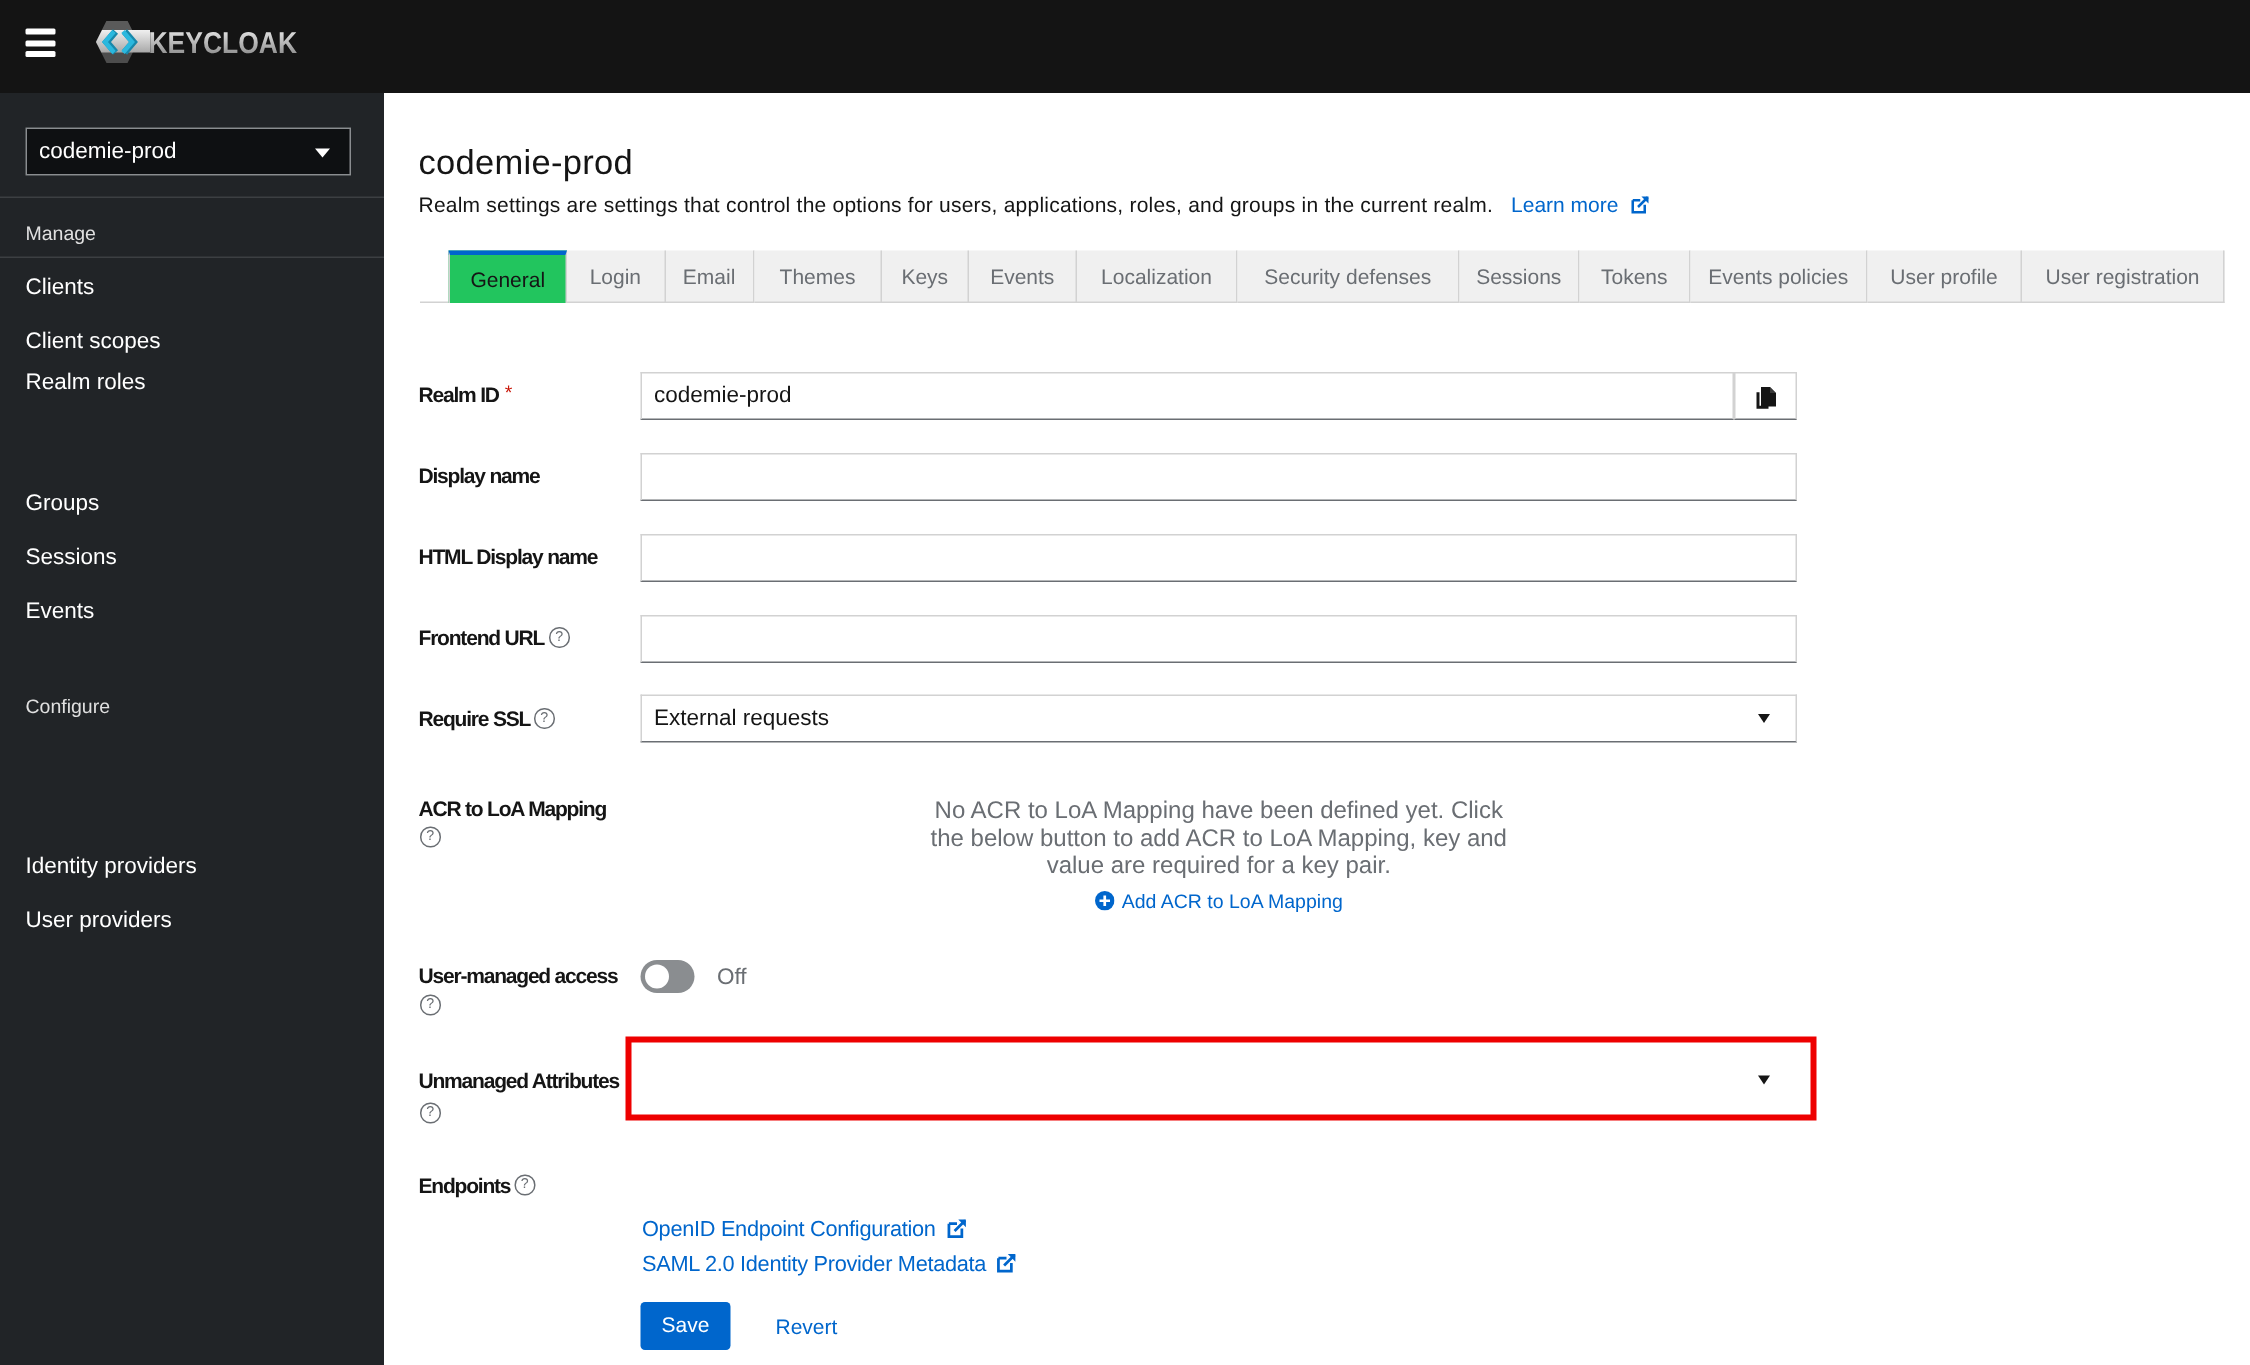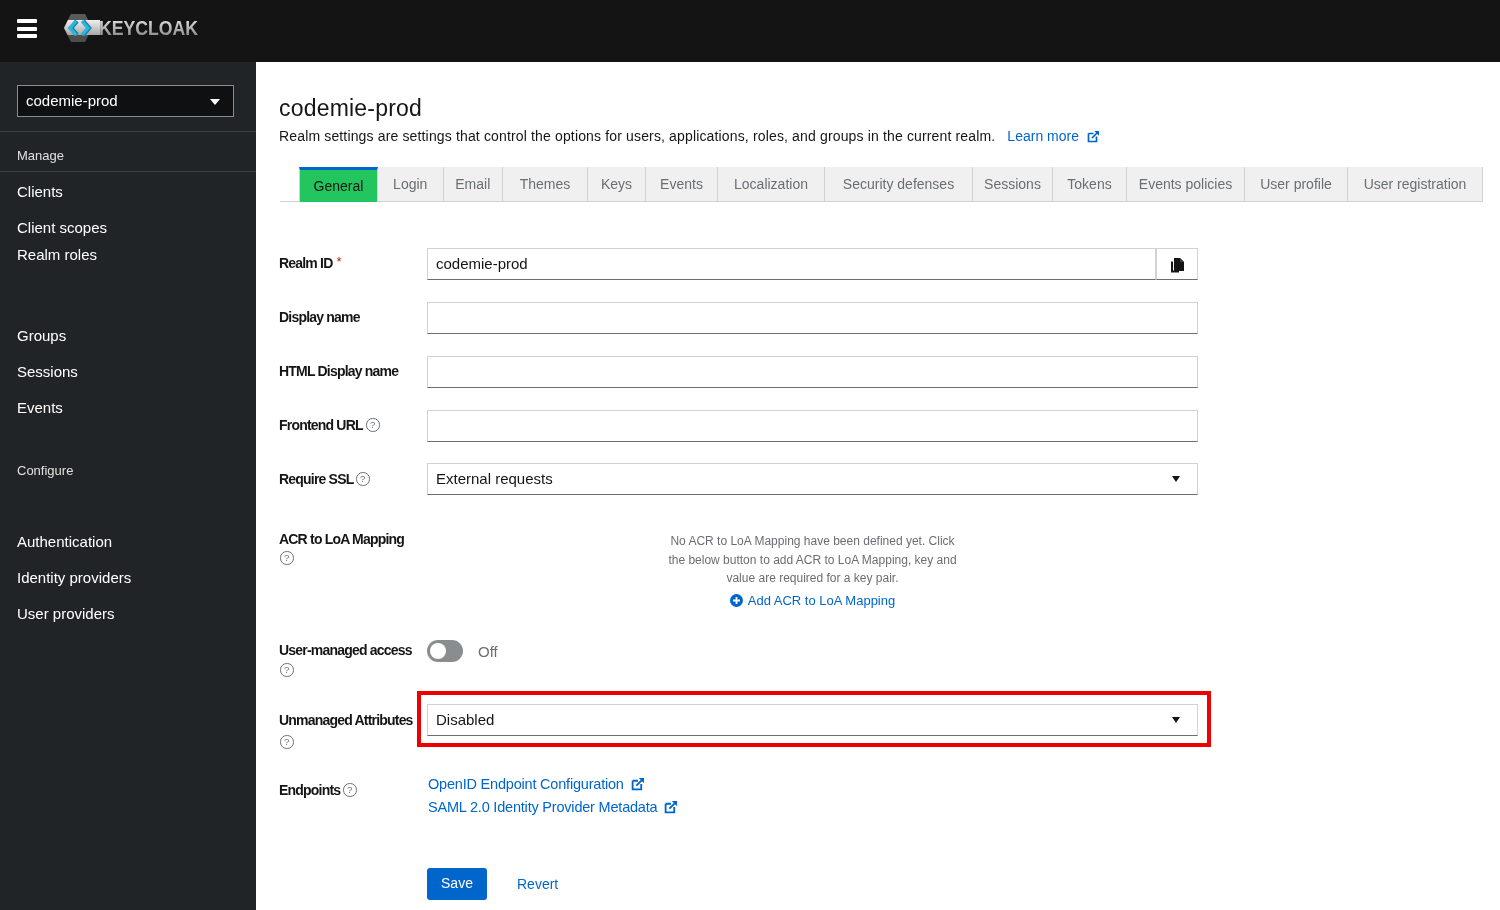--- a/index.html
+++ b/index.html
@@ -25,22 +25,22 @@
   #tabs { position:absolute; left:24px; top:105px; height:35px; display:flex; }
   .tab { height:35px; font-size:14px; color:#6a6e73; background:#f0f0f0; border-right:1px solid #d2d2d2; border-bottom:1px solid #d2d2d2; display:flex; align-items:center; justify-content:center; }
   .tab.active { background:#22c55e; color:#151515; border-top:3px solid #0066cc; border-bottom:none; border-left:1px solid #d2d2d2; }
   .tabspacer { width:19px; border-bottom:1px solid #d2d2d2; }
   
   .flabel { position:absolute; left:23px; font-size:14px; font-weight:700; letter-spacing:-0.8px; color:#151515; }
   .req { color:#c9190b; font-weight:400; font-size:13px; position:relative; top:-2px; margin-left:4px; }
   .finput { position:absolute; background:#fff; border:1px solid #d2d2d2; border-bottom:1px solid #6a6e73; height:32px; font-size:15px; line-height:30px; padding-left:8px; color:#151515; }
   .scaret { position:absolute; width:0; height:0; border-left:4.5px solid transparent; border-right:4.5px solid transparent; border-top:6px solid #151515; }
   .qicon { position:absolute; width:13.5px; height:13.5px; border:1.3px solid #6a6e73; border-radius:50%; color:#6a6e73; font-size:9.5px; line-height:11.5px; text-align:center; letter-spacing:0; font-weight:400; }
-  .bluelink { color:#0066cc; font-size:14.5px; letter-spacing:-0.2px; }
-  .graytxt { color:#6a6e73; font-size:12px; }
+  .bluelink { color:#0066cc; font-size:14.5px; letter-spacing:-0.2px;margin-top:36px; }
+  .graytxt { color:#6a6e73; font-size:16px; }
 </style>
 </head>
 <body>
 <div id="hdr">
   <div class="hbar" style="top:19px"></div>
   <div class="hbar" style="top:26.5px"></div>
   <div class="hbar" style="top:34px"></div>
   <svg class="abs" style="left:62px; top:11px" width="142" height="40" viewBox="0 0 142 40">
     <defs>
       <linearGradient id="kgray" x1="0" y1="0" x2="0" y2="1">
@@ -69,21 +69,20 @@
   <div class="sdiv" style="top:69px"></div>
   <div class="grouplbl" style="top:86px">Manage</div>
   <div class="sdiv" style="top:109px"></div>
   <div class="navitem" style="top:112px">Clients</div>
   <div class="navitem" style="top:148px">Client scopes</div>
   <div class="navitem" style="top:175px">Realm roles</div>
   <div class="navitem" style="top:256px">Groups</div>
   <div class="navitem" style="top:292px">Sessions</div>
   <div class="navitem" style="top:328px">Events</div>
   <div class="grouplbl" style="top:401px">Configure</div>
-  <div class="navitem" style="top:461.5px">Authentication</div>
   <div class="navitem" style="top:497.5px">Identity providers</div>
   <div class="navitem" style="top:533.5px">User providers</div>
 </div>
 
 <div id="main">
   <div id="title">codemie-prod</div>
   <div id="desc">Realm settings are settings that control the options for users, applications, roles, and groups in the current realm.<a href="#">Learn more</a>
     <svg style="vertical-align:-2px; margin-left:4px" width="13" height="13" viewBox="0 0 13 13">
         <path d="M1.5 3.5 h5 M1.5 3.5 v8 h8 v-5" fill="none" stroke="#0066cc" stroke-width="1.7"></path>
         <path d="M5 8 L11.5 1.5" stroke="#0066cc" stroke-width="1.7"></path>
@@ -146,21 +145,20 @@
   <div class="flabel" style="top:580px">User-managed access</div>
   <div class="qicon" style="left:24px; top:601px">?</div>
   <div style="position:absolute; left:171px; top:578px; width:36px; height:22px; border-radius:11px; background:#8a8d90">
     <div style="position:absolute; left:3px; top:3px; width:16px; height:16px; border-radius:50%; background:#fff"></div>
   </div>
   <div style="position:absolute; left:222px; top:581px; font-size:15px; color:#6a6e73">Off</div>
 
   <div class="flabel" style="top:650px">Unmanaged Attributes</div>
   <div class="qicon" style="left:24px; top:673px">?</div>
   <div style="position:absolute; left:160.5px; top:629px; width:794px; height:56px; border:4px solid #ee0000"></div>
-  <div class="finput" style="left:171px; top:642px; width:771px">Disabled</div>
   <div class="scaret" style="left:916px; top:655px"></div>
 
   <div class="flabel" style="top:720px">Endpoints</div>
   <div class="qicon" style="left:87px; top:721px">?</div>
   <div class="bluelink" style="position:absolute; left:172px; top:714px">OpenID Endpoint Configuration
     <svg style="vertical-align:-2px; margin-left:3px" width="14" height="14" viewBox="0 0 13 13">
         <path d="M1.5 3.5 h5 M1.5 3.5 v8 h8 v-5" fill="none" stroke="#0066cc" stroke-width="1.7"></path>
         <path d="M5 8 L11.5 1.5" stroke="#0066cc" stroke-width="1.7"></path>
         <path d="M7.3 1 h4.7 v4.7 z" fill="#0066cc"></path>
       </svg>

